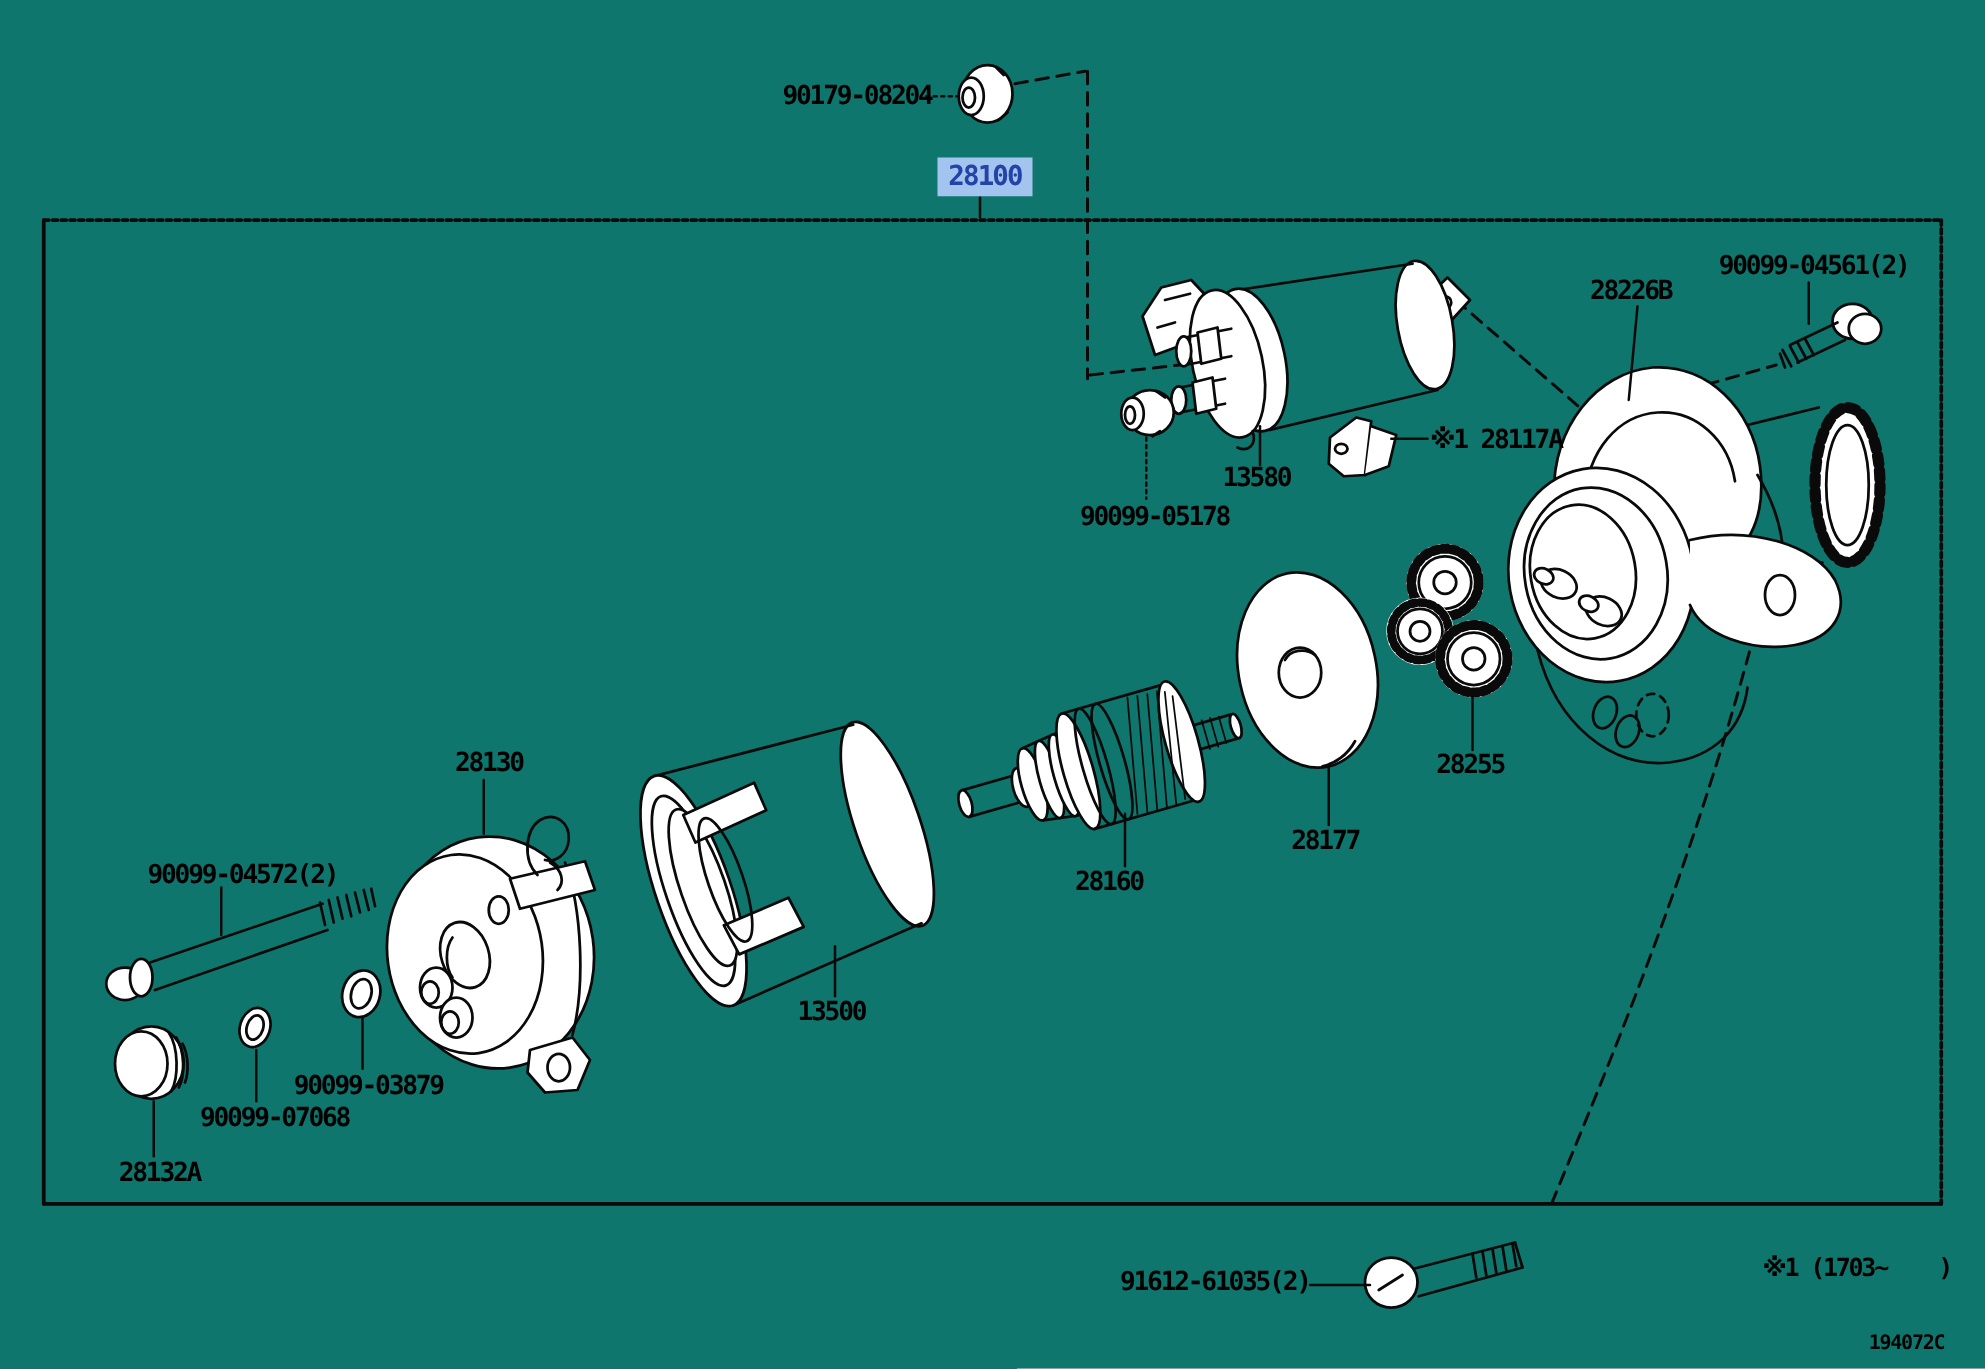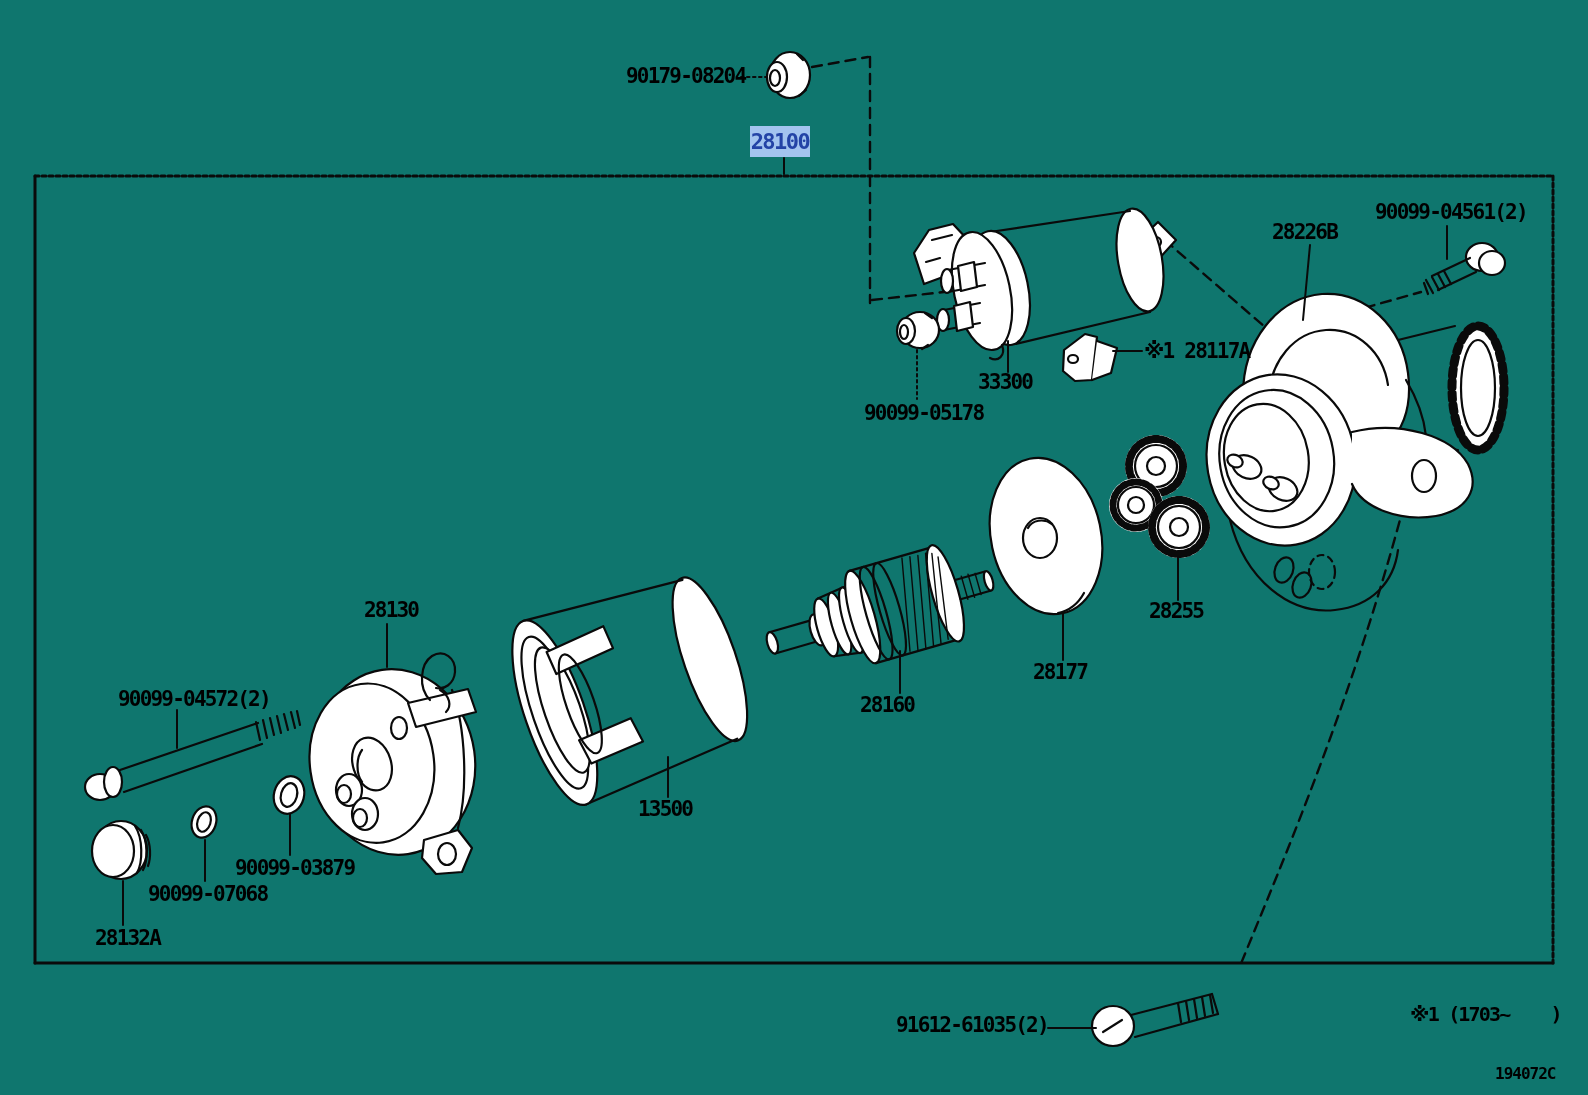--- a/index.html
+++ b/index.html
@@ -13,21 +13,21 @@
     font-family:"DejaVu Sans Mono","DejaVu Sans",monospace;
   }
   svg.art{position:absolute;left:0;top:0;}
   svg.art *{vector-effect:non-scaling-stroke;}
   .lbl{
     position:absolute;font-weight:700;font-size:21px;line-height:22px;
     letter-spacing:-1.8px;color:#000;white-space:pre;
   }
   .lbl.small{font-size:20px;}
   .hl{
-    position:absolute;left:750px;top:126px;width:60px;height:31px;
+    position:absolute;left:750px;top:126px;width:76px;height:31px;
     background:var(--hl-bg);color:var(--hl-text);
     display:flex;align-items:center;justify-content:center;
     font-weight:700;font-size:22px;letter-spacing:-1.5px;
   }
   .code{position:absolute;font-weight:700;font-size:16px;letter-spacing:-1px;color:#000;}
 </style>
 </head>
 <body>
 
 <div class="stage">
@@ -285,29 +285,29 @@
   </g>
 </svg>
 
 <div class="lbl" style="left:626px;top:65px;">90179-08204</div>
 
 <div class="hl">28100</div>
 
 <div class="lbl" style="left:1375px;top:201px;">90099-04561(2)</div>
 <div class="lbl" style="left:1272px;top:221px;">28226B</div>
 <div class="lbl" style="left:1144px;top:340px;">※1 28117A</div>
-<div class="lbl" style="left:978px;top:371px;">33300</div>
+<div class="lbl" style="left:978px;top:371px;">13580</div>
 <div class="lbl" style="left:864px;top:402px;">90099-05178</div>
 <div class="lbl" style="left:1149px;top:600px;">28255</div>
 <div class="lbl" style="left:1033px;top:661px;">28177</div>
 <div class="lbl" style="left:860px;top:694px;">28160</div>
 <div class="lbl" style="left:638px;top:798px;">13500</div>
 <div class="lbl" style="left:364px;top:599px;">28130</div>
 <div class="lbl" style="left:118px;top:688px;">90099-04572(2)</div>
 <div class="lbl" style="left:235px;top:857px;">90099-03879</div>
-<div class="lbl" style="left:148px;top:883px;text-align:center;">90099-07068</div>
+<div class="lbl" style="left:160px;top:883px;text-align:center;">90099-07068</div>
 <div class="lbl" style="left:95px;top:927px;text-align:center;">28132A</div>
 <div class="lbl" style="left:896px;top:1014px;">91612-61035(2)</div>
 
 <div class="lbl small" style="left:1410px;top:1003px;">※1 (1703~    )</div>
 <div class="code" style="left:1495px;top:1064px;">194072C</div>
 
 </div>
 
 </body></html>

